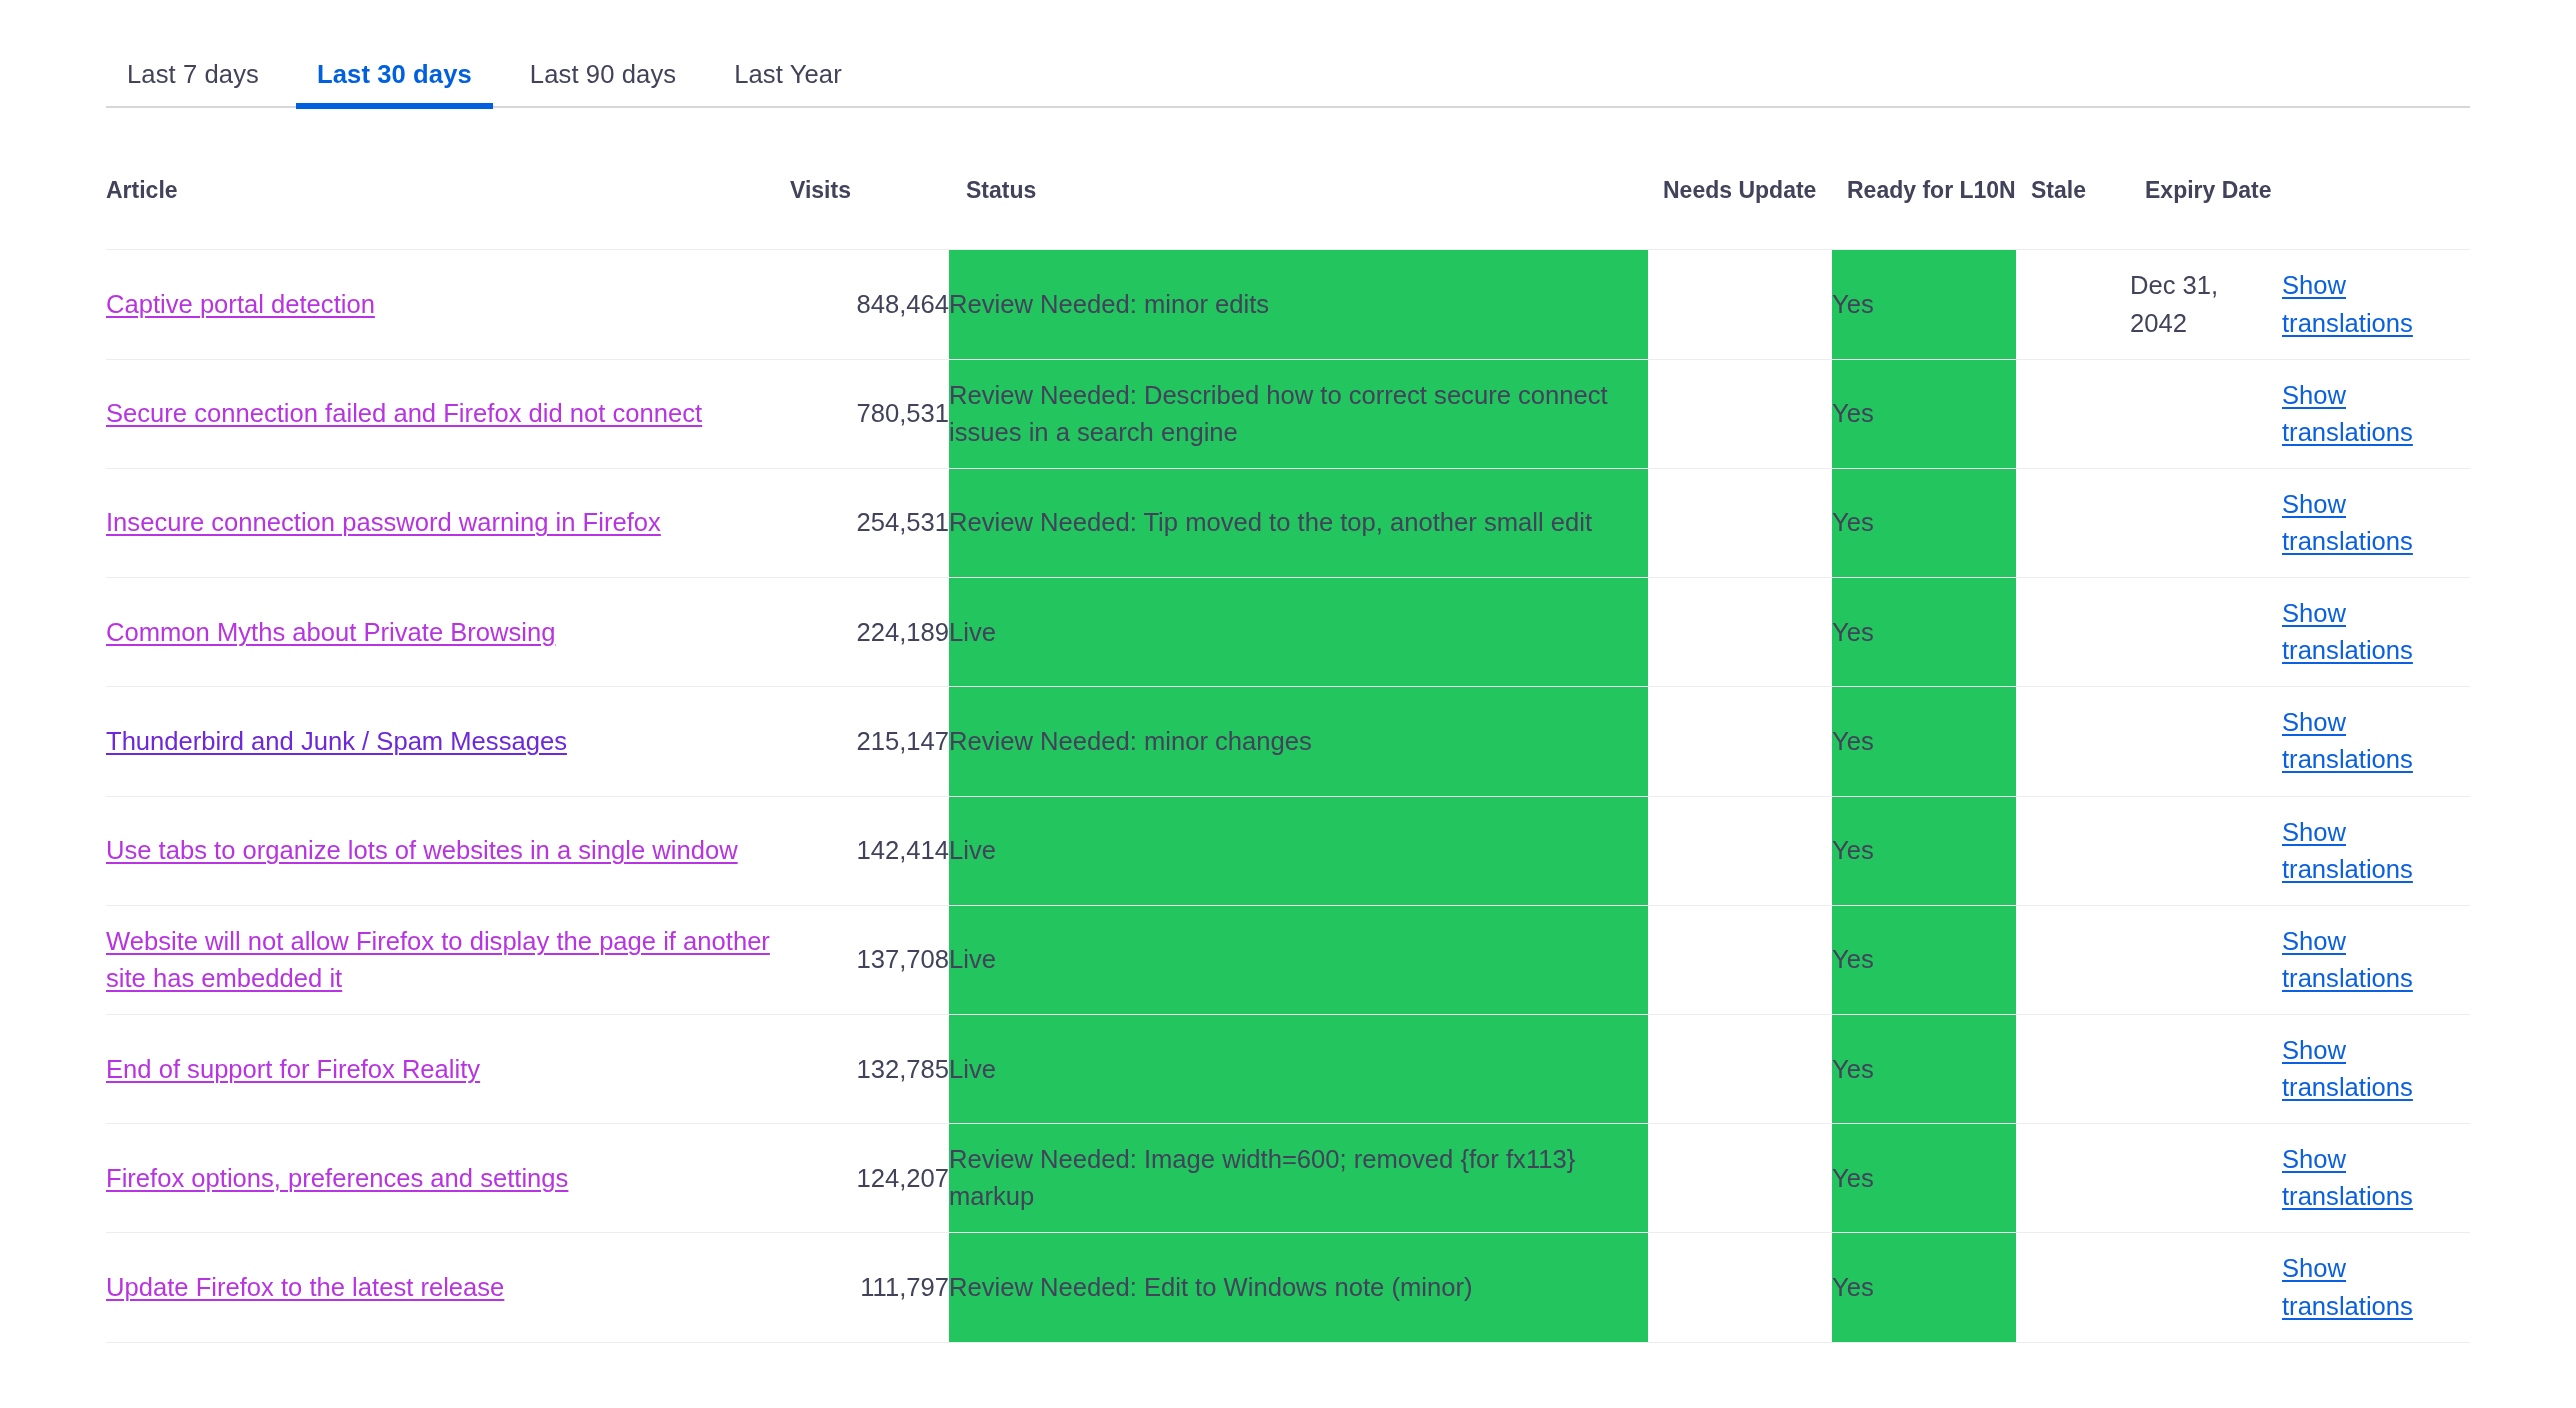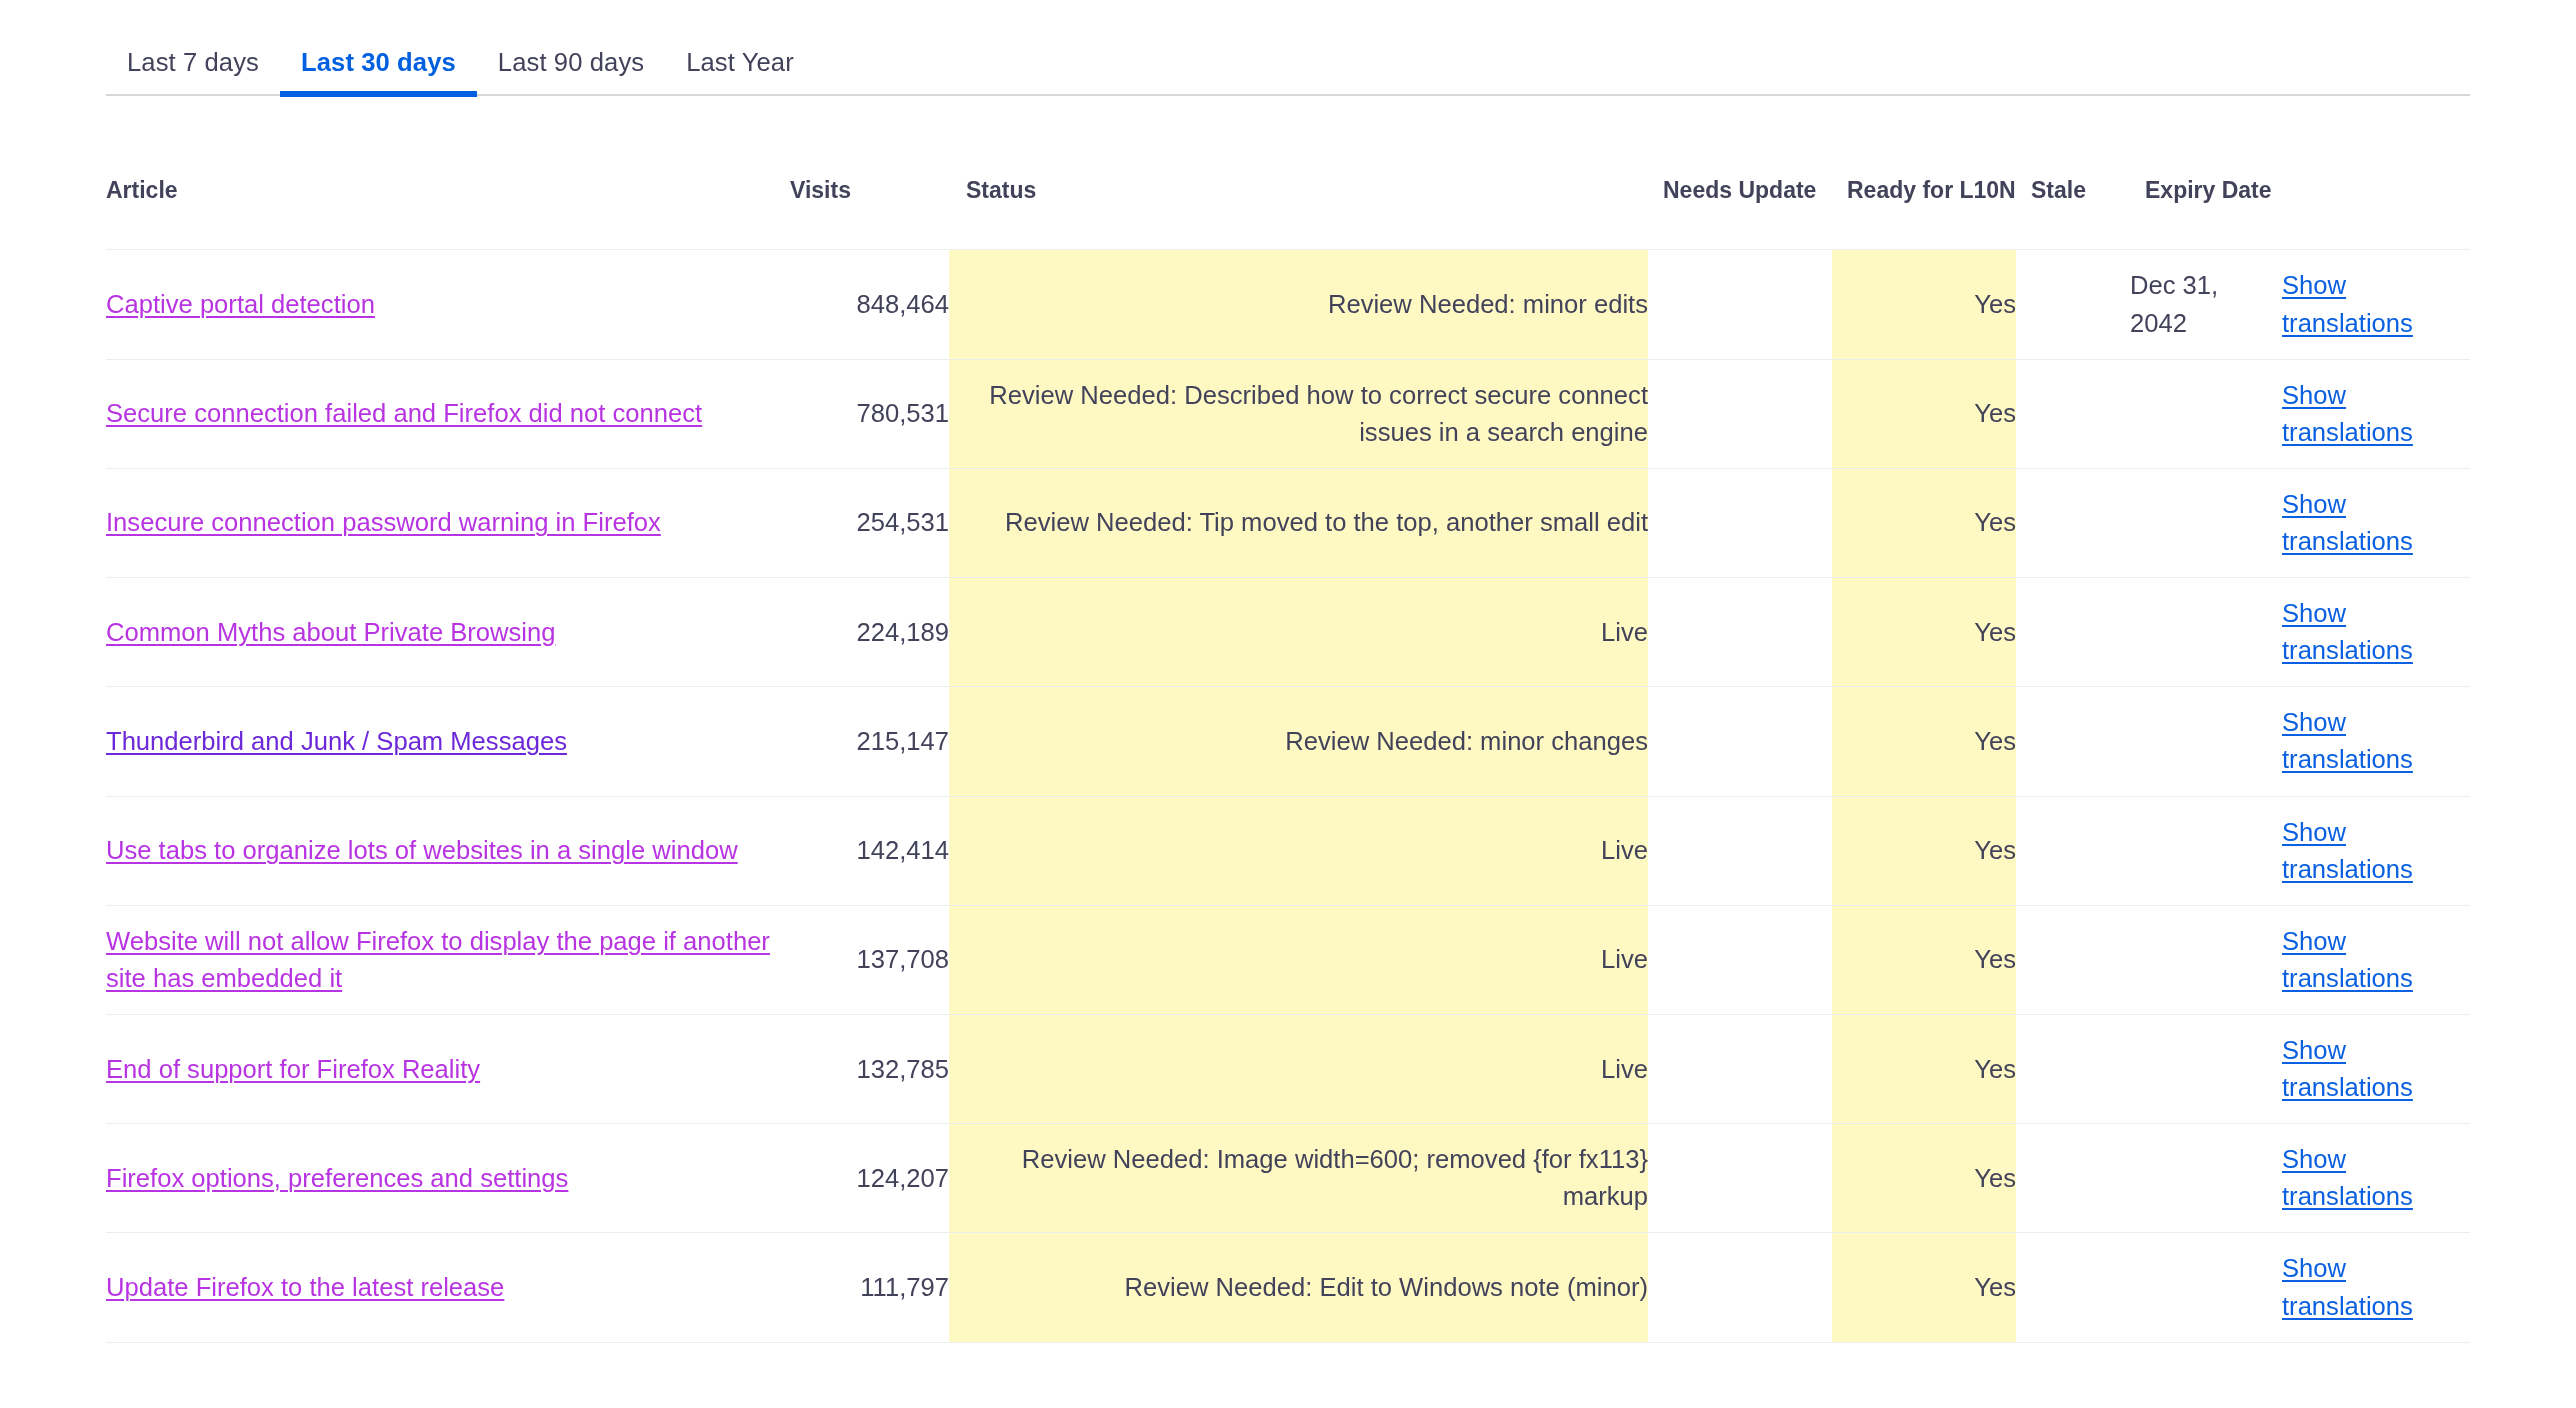--- a/index.html
+++ b/index.html
@@ -30,23 +30,23 @@
     position: absolute;
     left: 0;
     top: 0;
     width: 2576px;
     padding-left: 106px;
     padding-right: 106px;
   }
   .tabs {
     display: flex;
     align-items: flex-end;
-    gap: 0;
+    gap: 16px;
     border-bottom: 2.8px solid #d7d7db;
-    padding-top: 42px;
+    padding-top: 54px;
   }
   .tab {
     position: relative;
     font-size: 25.6px;
     line-height: 1;
     color: #42425a;
     padding: 7.6px 21px 19px 21px;
     cursor: pointer;
     white-space: nowrap;
     letter-spacing: 0.1px;
@@ -107,21 +107,21 @@
   }
   td.c-article { padding-right: 21px; }
   td.c-visits  { text-align: right; padding-right: 28.4px; white-space: nowrap; }
   td.c-status  { padding-left: 17px; padding-right: 21px; }
   td.c-needs   { padding-left: 15px; }
   td.c-l10n    { padding-left: 15px; }
   td.c-stale   { padding-left: 15px; }
   td.c-expiry  { padding-left: 15px; margin-left: 30px; }
   td.c-trans   { padding-left: 0; }
 
-  td.hl { background: #fef9c3; text-align: right; }
+  td.hl { background: #22c55e; }
 
   a.article-link {
     color: #b833e1;
     text-decoration: underline;
     text-underline-offset: 2.8px;
     text-decoration-thickness: 1.9px;
   }
   a.article-link.fresh {
     color: #6d28d9;
   }

